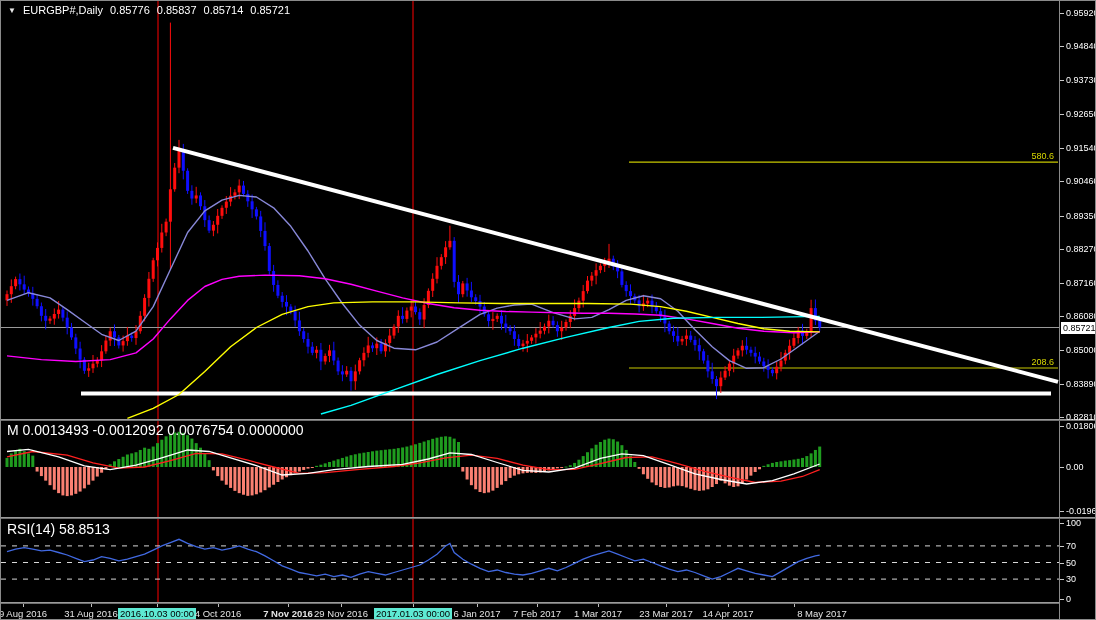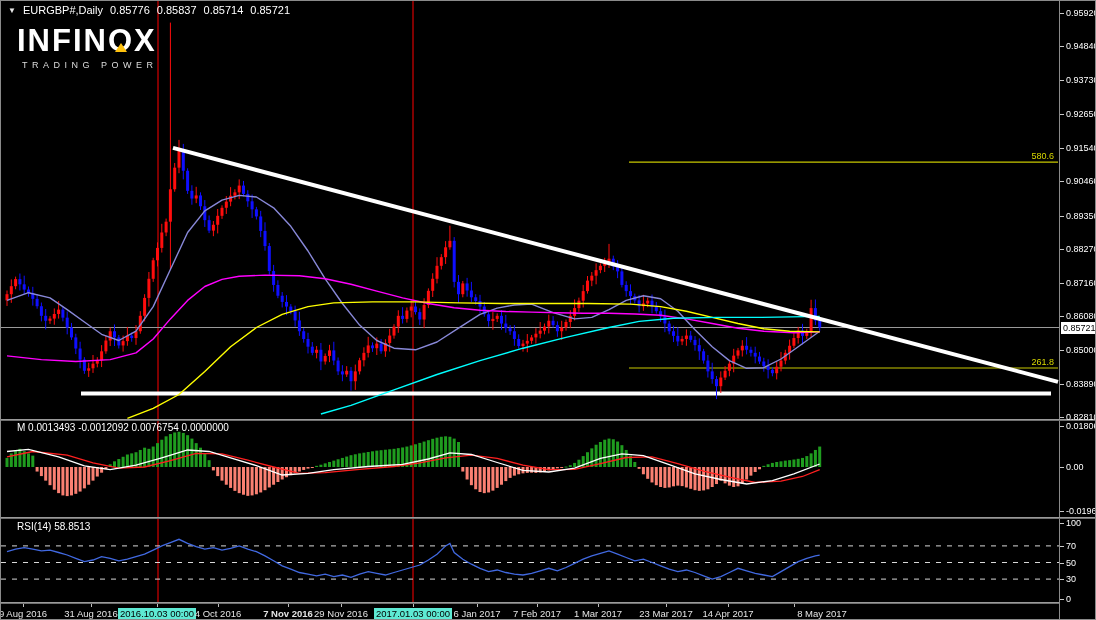--- a/index.html
+++ b/index.html
@@ -21,21 +21,21 @@
   #header{position:absolute;left:7px;top:3px;display:flex;align-items:center;
           color:#fff;font-size:11px;gap:7px;white-space:nowrap;}
   #collapse{font-size:8px;color:#e8e8e8;}
   #logo{position:absolute;left:16px;top:24px;color:#fff;}
   #logo-name{font-size:31px;font-weight:bold;letter-spacing:2px;line-height:32px;}
   #logo .o-wrap{position:relative;display:inline-block;}
   #logo .tri{position:absolute;left:50%;transform:translateX(-50%);bottom:5px;
              width:0;height:0;border-left:6px solid transparent;
              border-right:6px solid transparent;border-bottom:9px solid #ffc20e;}
   #logo-tagline{font-size:9px;letter-spacing:4.5px;color:#dcdcdc;margin-top:3px;padding-left:5px;}
-  .pane-label{position:absolute;left:16px;color:#fff;font-size:10px;white-space:nowrap;}
+  .pane-label{position:absolute;left:6px;color:#fff;font-size:14px;white-space:nowrap;}
   .fib-label{position:absolute;right:41px;color:#d8d800;font-size:9px;white-space:nowrap;}
   #date-axis{position:absolute;left:0;top:603px;width:1058px;height:17px;background:#000;}
   .date-tick{position:absolute;top:4px;transform:translateX(-50%);color:#e4e4e4;
              font-size:9.5px;white-space:nowrap;}
   .date-tick.hot{background:#5eead4;color:#000;padding:0 2px;}
   .tickmark{position:absolute;top:0;width:1px;height:3px;background:#bbb;}
 </style>
 </head>
 <body>
 
@@ -724,24 +724,20 @@
 
   <div id="header">
     <span id="collapse">▼</span>
     <span>EURGBP#,Daily</span>
     <span>0.85776</span>
     <span>0.85837</span>
     <span>0.85714</span>
     <span>0.85721</span>
   </div>
 
-  <div id="logo">
-    <div id="logo-name"><span>INFIN</span><span class="o-wrap"><span>O</span><span class="tri"></span></span><span>X</span></div>
-    <div id="logo-tagline">TRADING POWER</div>
-  </div>
 
   <div class="pane-label" style="top:421px">M 0.0013493 -0.0012092 0.0076754 0.0000000</div>
   <div class="pane-label" style="top:520px">RSI(14) 58.8513</div>
 
   <div id="fib-423" class="fib-label" style="top: 150.111px;">580.6</div>
-  <div id="fib-261" class="fib-label" style="top: 355.975px;">261.8</div>
+  <div id="fib-261" class="fib-label" style="top: 355.975px;">208.6</div>
 
 </div>
 
 </body></html>

